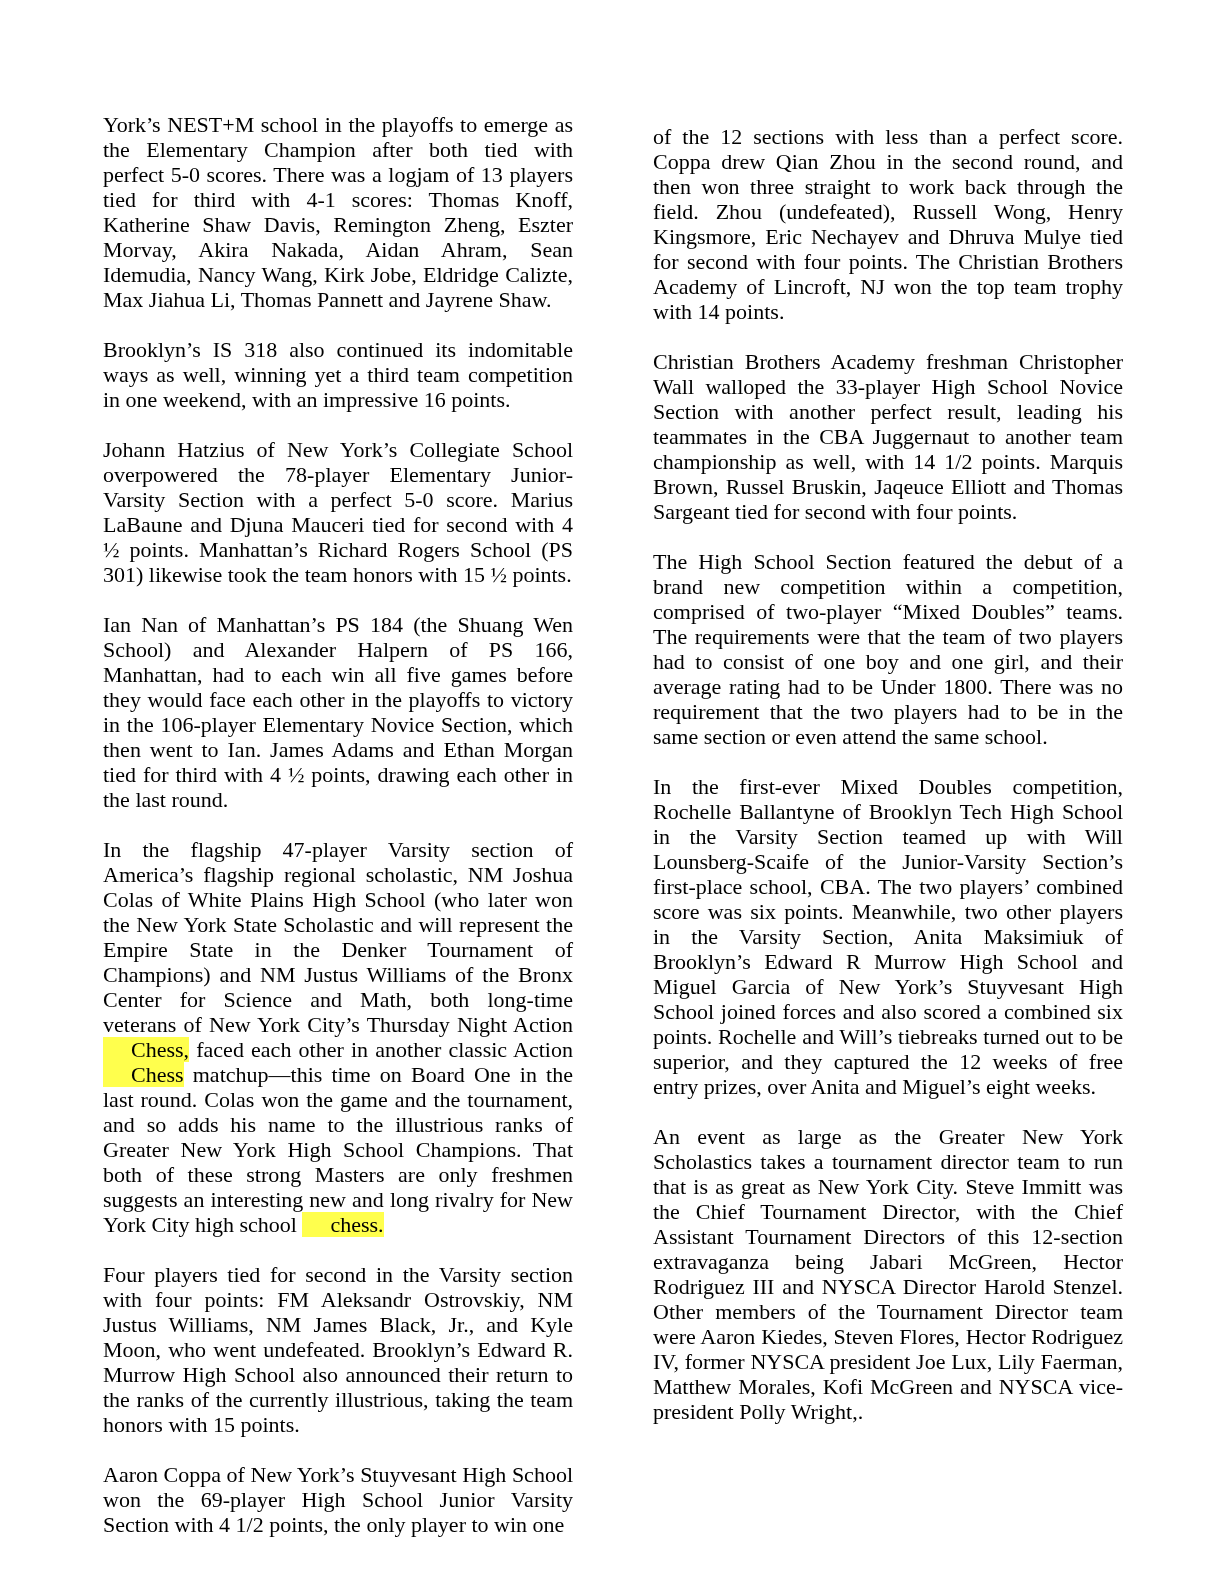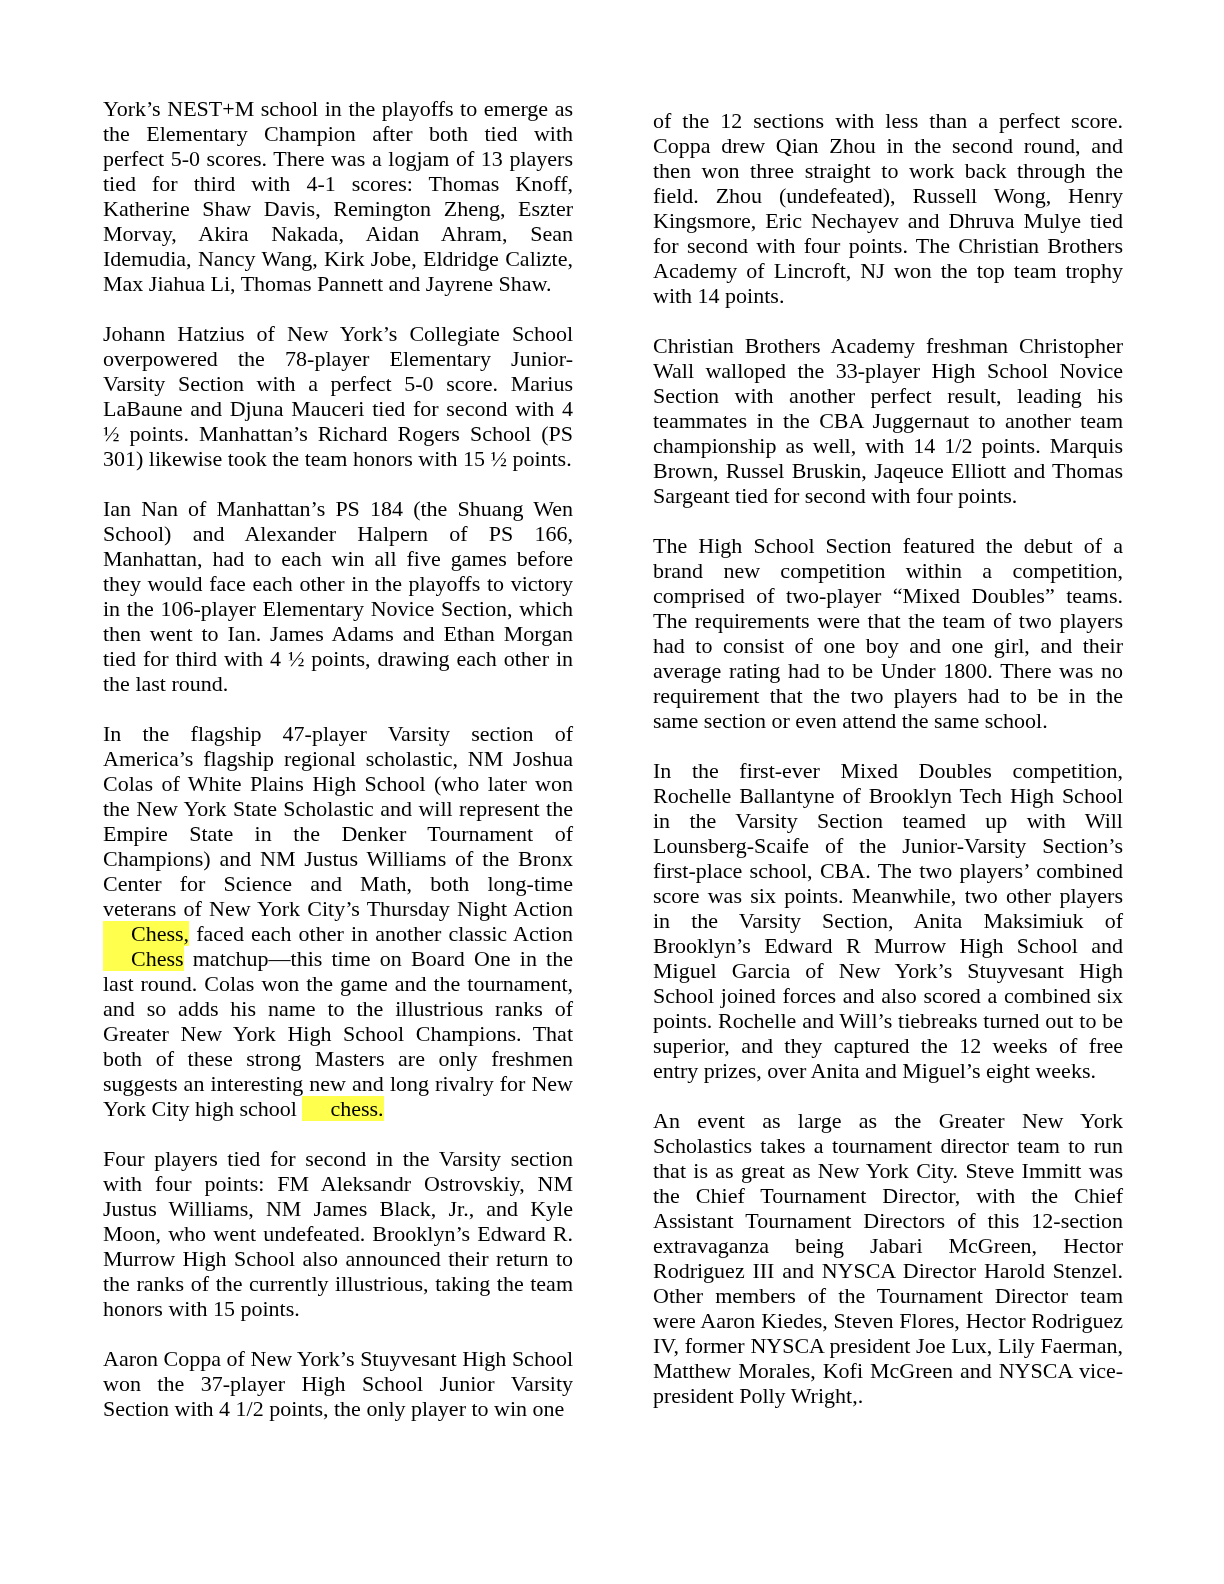--- a/index.html
+++ b/index.html
@@ -11,21 +11,21 @@
     position: relative;
     width: 1224px;
     height: 1584px;
     background: #ffffff;
     overflow: hidden;
     font-family: "Liberation Serif", "DejaVu Serif", serif;
     color: #000000;
   }
   .col {
     position: absolute;
-    top: 96px;
+    top: 112px;
     width: 470px;
     font-size: 22px;
     line-height: 25px;
     text-align: justify;
   }
   .col-left  { left: 103px; }
   .col-right { left: 653px; margin-top: 12px; }
   .col p {
     margin: 0 0 25px 0;
     padding: 0;
@@ -34,25 +34,26 @@
     background: var(--hl-color, #ffff4d);
     padding-left: 28px;
   }
 </style>
 </head>
 <body>
 
 <div class="page" style="background: rgb(255, 255, 255); color: rgb(0, 0, 0);">
   <div class="col col-left">
       <p><span>York’s NEST+M school in the playoffs to emerge as the Elementary Champion after both tied with perfect 5-0 scores.  There was a logjam of 13 players tied for third with 4-1 scores:  Thomas Knoff, Katherine Shaw Davis, Remington Zheng, Eszter Morvay, Akira Nakada, Aidan Ahram, Sean Idemudia, Nancy Wang, Kirk Jobe, Eldridge Calizte, Max Jiahua Li, Thomas Pannett and Jayrene Shaw.</span></p>
+      <p><span>Brooklyn’s IS 318 also continued its indomitable ways as well, winning yet a third team competition in one weekend, with an impressive 16 points.</span></p>
       <p><span>Johann Hatzius of New York’s Collegiate School overpowered the 78-player Elementary Junior-Varsity Section with a perfect 5-0 score.  Marius LaBaune and Djuna Mauceri tied for second with 4 ½ points. Manhattan’s Richard Rogers School (PS 301) likewise took the team honors with 15 ½ points.</span></p>
       <p><span>Ian Nan of Manhattan’s PS 184 (the Shuang Wen School) and Alexander Halpern of PS 166, Manhattan, had to each win all five games before they would face each other in the playoffs to victory in the 106-player Elementary Novice Section, which then went to Ian.  James Adams and Ethan Morgan tied for third with 4 ½ points, drawing each other in the last round.</span></p>
       <p><span>In the flagship 47-player Varsity section of America’s flagship regional scholastic, NM Joshua Colas of White Plains High School (who later won the New York State Scholastic and will represent the Empire State in the Denker Tournament of Champions) and NM Justus Williams of the Bronx Center for Science and Math, both long-time veterans of New York City’s Thursday Night Action </span><span class="hl">Chess,</span><span> faced each other in another classic Action </span><span class="hl">Chess</span><span> matchup—this time on Board One in the last round.  Colas won the game and the tournament, and so adds his name to the illustrious ranks of Greater New York High School Champions.  That both of these strong Masters are only freshmen suggests an interesting new and long rivalry for New York City high school </span><span class="hl">chess.</span></p>
       <p><span>Four players tied for second in the Varsity section with four points:  FM Aleksandr Ostrovskiy, NM Justus Williams, NM James Black, Jr., and Kyle Moon, who went undefeated.  Brooklyn’s Edward R. Murrow High School also announced their return to the ranks of the currently illustrious, taking the team honors with 15 points.</span></p>
-      <p><span>Aaron Coppa of New York’s Stuyvesant High School won the 37-player High School Junior Varsity Section with 4 1/2 points, the only player to win one</span></p>
+      <p><span>Aaron Coppa of New York’s Stuyvesant High School won the 69-player High School Junior Varsity Section with 4 1/2 points, the only player to win one</span></p>
     </div>
   <div class="col col-right">
       <p><span>of the 12 sections with less than a perfect score. Coppa drew Qian Zhou in the second round, and then won three straight to work back through the field. Zhou (undefeated), Russell Wong, Henry Kingsmore, Eric Nechayev and Dhruva Mulye tied for second with four points.  The Christian Brothers Academy of Lincroft, NJ won the top team trophy with 14 points.</span></p>
       <p><span>Christian Brothers Academy freshman Christopher Wall walloped the 33-player High School Novice Section with another perfect result, leading his teammates in the CBA Juggernaut to another team championship as well, with 14 1/2 points.  Marquis Brown, Russel Bruskin, Jaqeuce Elliott and Thomas Sargeant tied for second with four points.</span></p>
       <p><span>The High School Section featured the debut of a brand new competition within a competition, comprised of two-player “Mixed Doubles” teams. The requirements were that the team of two players had to consist of one boy and one girl, and their average rating had to be Under 1800.  There was no requirement that the two players had to be in the same section or even attend the same school.</span></p>
       <p><span>In the first-ever Mixed Doubles competition, Rochelle Ballantyne of Brooklyn Tech High School in the Varsity Section teamed up with Will Lounsberg-Scaife of the Junior-Varsity Section’s first-place school, CBA.  The two players’ combined score was six points.  Meanwhile, two other players in the Varsity Section, Anita Maksimiuk of Brooklyn’s Edward R Murrow High School and Miguel Garcia of New York’s Stuyvesant High School joined forces and also scored a combined six points.  Rochelle and Will’s tiebreaks turned out to be superior, and they captured the 12 weeks of free entry prizes, over Anita and Miguel’s eight weeks.</span></p>
       <p><span>An event as large as the Greater New York Scholastics takes a tournament director team to run that is as great as New York City.  Steve Immitt was the Chief Tournament Director, with the Chief Assistant Tournament Directors of this 12-section extravaganza being Jabari McGreen, Hector Rodriguez III and NYSCA Director Harold Stenzel. Other members of the Tournament Director team were Aaron Kiedes, Steven Flores, Hector Rodriguez IV, former NYSCA president Joe Lux, Lily Faerman, Matthew Morales, Kofi McGreen and NYSCA vice-president Polly Wright,.</span></p>
     </div>
 </div>
 

